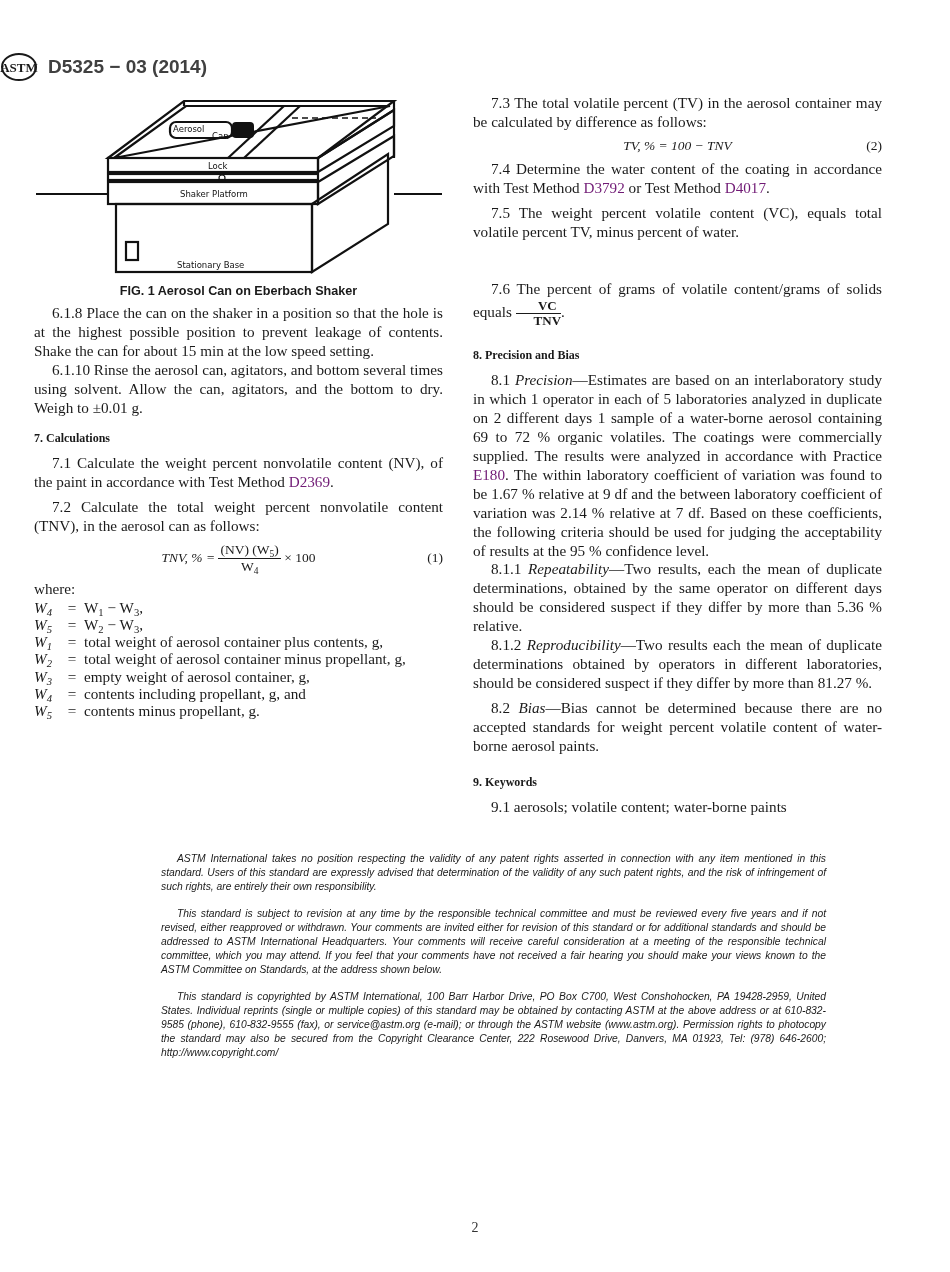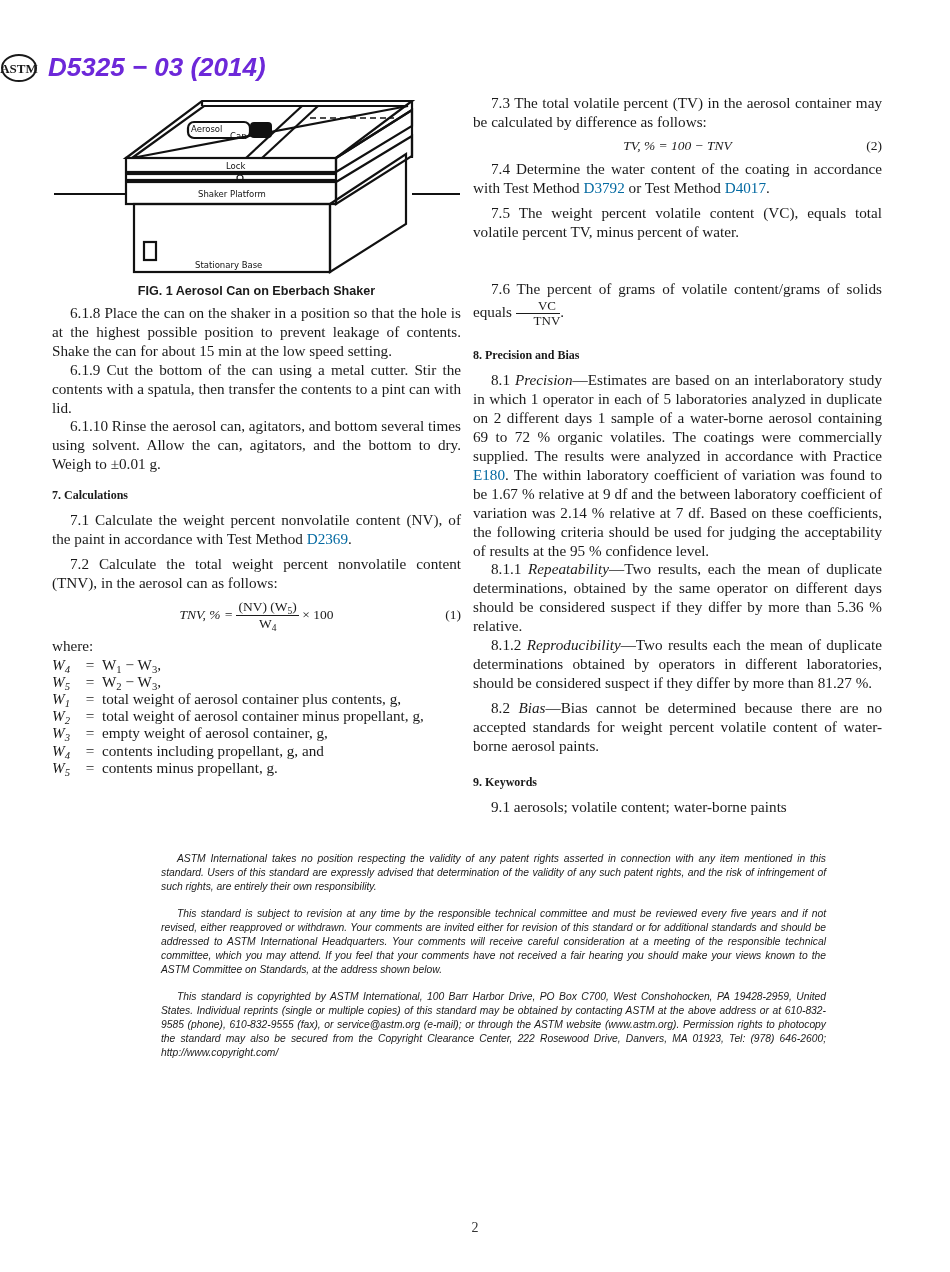--- a/index.html
+++ b/index.html
@@ -1,30 +1,30 @@
 <!DOCTYPE html>
 <html><head>
 <meta charset="utf-8">
 <style>
   html, body { margin: 0; padding: 0; background: #ffffff; }
   body { width: 950px; height: 1272px; position: relative; overflow: hidden; color: #1a1a1a; }
 
   #header { position: absolute; top: 52px; left: 0; width: 950px; text-align: left; }
   #header .logo { display: inline-block; vertical-align: middle; width: 38px; height: 30px; margin-right: 6px; }
-  #header .title { display: inline-block; vertical-align: middle; font-family: "Liberation Sans", sans-serif; font-weight: bold; font-size: 26px; color: #6d28d9; font-style: italic; }
+  #header .title { display: inline-block; vertical-align: middle; font-family: "Liberation Sans", sans-serif; font-weight: bold; font-size: 19px; color: #404040; }
 
   .col { position: absolute; font-family: "Liberation Serif", serif; font-size: 15.2px; line-height: 18.9px; text-align: justify; }
-  #left-col { left: 52px; top: 96px; width: 409px; }
+  #left-col { left: 34px; top: 96px; width: 409px; }
   #right-col { left: 473px; top: 94px; width: 409px; }
 
   .p { margin: 0; text-indent: 18px; }
   .gap { height: 6px; }
   .gap-lg { height: 12px; }
   .sec-head { font-weight: bold; font-size: 12px; margin: 0; }
-  .link { color: #0369a1; }
+  .link { color: #701a75; }
   .it { font-style: italic; }
 
   .eq { position: relative; height: 26px; text-align: center; font-size: 13.5px; }
   .eq .num { position: absolute; right: 0; top: 4px; font-size: 13.5px; }
   .frac { display: inline-block; vertical-align: middle; text-align: center; font-style: normal; }
   .frac .top { display: block; border-bottom: 1px solid #1a1a1a; padding: 0 2px; line-height: 16px; }
   .frac .bot { display: block; line-height: 16px; }
 
   .figure { width: 409px; height: 208px; position: relative; }
   .fig-caption { font-family: "Liberation Sans", sans-serif; font-weight: bold; font-size: 12.6px; text-align: center; margin-top: -4px; }
@@ -90,21 +90,20 @@
         <text x="174" y="73">Lock</text>
         <text x="146" y="101">Shaker Platform</text>
         <text x="143" y="172">Stationary Base</text>
       </g>
       <circle cx="188" cy="82" r="3" fill="none" stroke="#111" stroke-width="1.2"></circle>
     </svg>
     <div class="fig-caption">FIG. 1 Aerosol Can on Eberbach Shaker</div>
   </div>
 
   <p class="p">6.1.8 Place the can on the shaker in a position so that the hole is at the highest possible position to prevent leakage of contents. Shake the can for about 15 min at the low speed setting.</p>
-  <p class="p">6.1.9 Cut the bottom of the can using a metal cutter. Stir the contents with a spatula, then transfer the contents to a pint can with lid.</p>
   <p class="p">6.1.10 Rinse the aerosol can, agitators, and bottom several times using solvent. Allow the can, agitators, and the bottom to dry. Weigh to ±0.01 g.</p>
   <div class="gap-lg"></div>
   <p class="sec-head">7. Calculations</p>
   <div class="gap"></div>
   <p class="p"><span>7.1 Calculate the weight percent nonvolatile content (NV), of the paint in accordance with Test Method </span><span class="link">D2369</span><span>.</span></p>
   <div class="gap"></div>
   <p class="p">7.2 Calculate the total weight percent nonvolatile content (TNV), in the aerosol can as follows:</p>
   <div class="eq" style="height:44px; line-height:44px;">
     <span class="it">TNV, % =</span>
     <span class="frac it" style="line-height:16px;">
@@ -159,21 +158,21 @@
 <div id="right-col" class="col">
   <p class="p">7.3 The total volatile percent (TV) in the aerosol container may be calculated by difference as follows:</p>
   <div class="eq" style="height:28px; line-height:28px;">
     <span class="it">TV, % = 100 − TNV</span>
     <span class="num" style="top:0;">(2)</span>
   </div>
   <p class="p"><span>7.4 Determine the water content of the coating in accordance with Test Method </span><span class="link">D3792</span><span> or Test Method </span><span class="link">D4017</span><span>.</span></p>
   <div class="gap"></div>
   <p class="p">7.5 The weight percent volatile content (VC), equals total volatile percent TV, minus percent of water.</p>
   <div class="gap"></div>
-  <p class="p" style="line-height:20px;margin-top:32px;"><span>7.6 The percent of grams of volatile content/grams of solids equals </span><span class="frac it" style="font-size:13px;line-height:13px;"><span class="top" style="line-height:14px;">VC</span><span class="bot" style="line-height:14px;">TNV</span></span><span>.</span></p>
+  <p class="p" style="line-height:20px;margin-top:32px;"><span>7.6 The percent of grams of volatile content/grams of solids equals </span><span class="frac it" style="font-size:13px;line-height:13px;font-weight:bold;"><span class="top" style="line-height:14px;">VC</span><span class="bot" style="line-height:14px;">TNV</span></span><span>.</span></p>
   <div class="gap-lg"></div>
   <div class="gap"></div>
   <p class="sec-head">8. Precision and Bias</p>
   <div class="gap"></div>
   <p class="p"><span>8.1 </span><span class="it">Precision</span><span>—Estimates are based on an interlaboratory study in which 1 operator in each of 5 laboratories analyzed in duplicate on 2 different days 1 sample of a water-borne aerosol containing 69 to 72 % organic volatiles. The coatings were commercially supplied. The results were analyzed in accordance with Practice </span><span class="link">E180</span><span>. The within laboratory coefficient of variation was found to be 1.67 % relative at 9 df and the between laboratory coefficient of variation was 2.14 % relative at 7 df. Based on these coefficients, the following criteria should be used for judging the acceptability of results at the 95 % confidence level.</span></p>
   <p class="p"><span>8.1.1 </span><span class="it">Repeatability</span><span>—Two results, each the mean of duplicate determinations, obtained by the same operator on different days should be considered suspect if they differ by more than 5.36 % relative.</span></p>
   <p class="p"><span>8.1.2 </span><span class="it">Reproducibility</span><span>—Two results each the mean of duplicate determinations obtained by operators in different laboratories, should be considered suspect if they differ by more than 81.27 %.</span></p>
   <div class="gap"></div>
   <p class="p"><span>8.2 </span><span class="it">Bias</span><span>—Bias cannot be determined because there are no accepted standards for weight percent volatile content of water-borne aerosol paints.</span></p>
   <div class="gap-lg"></div>

